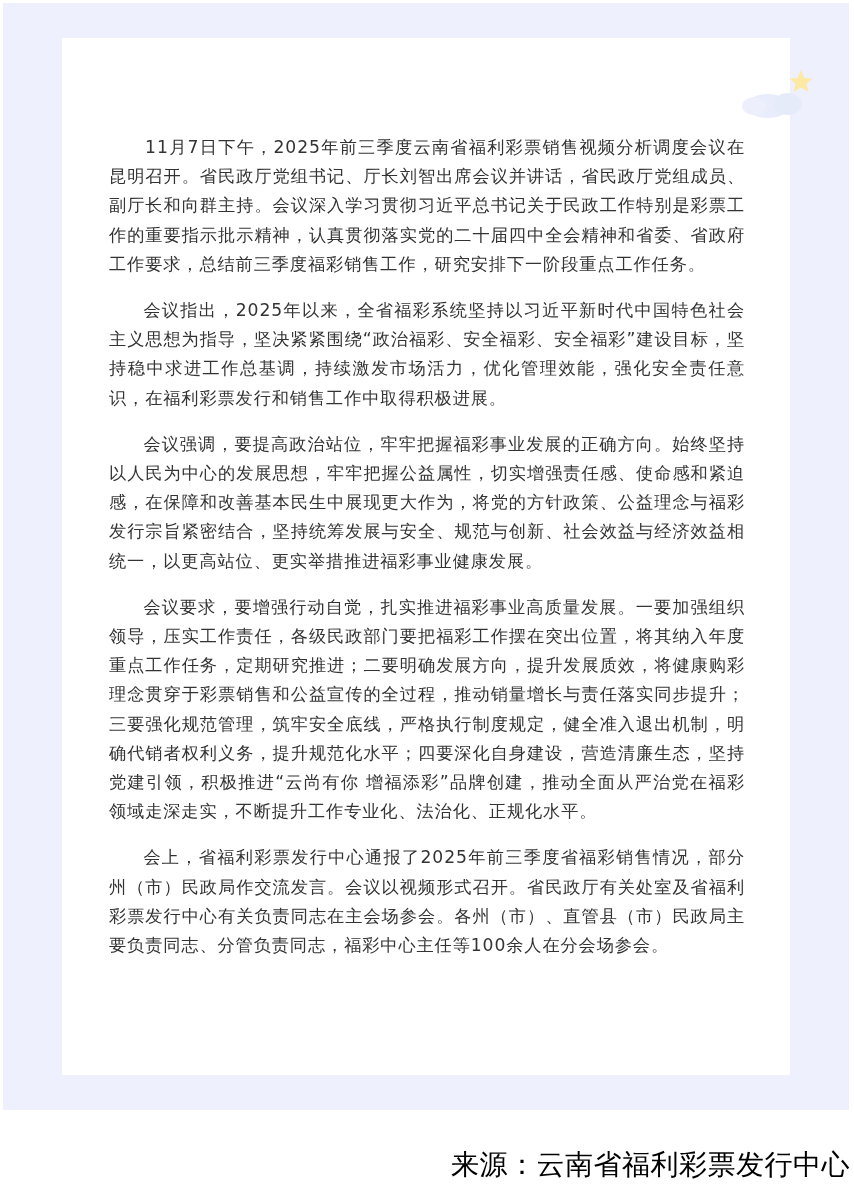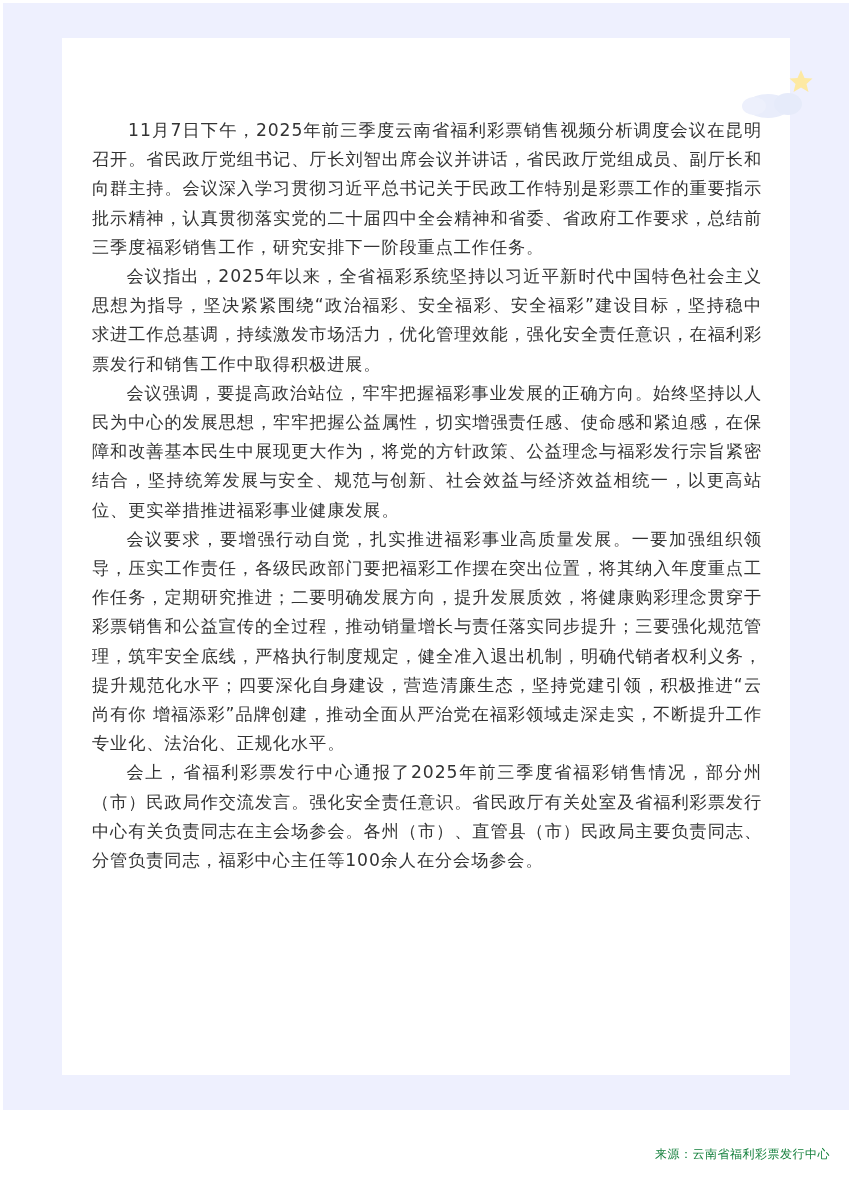--- a/index.html
+++ b/index.html
@@ -42,32 +42,32 @@
       left: 30px;
       top: 78px;
       width: 670px;
       color: #333333;
       font-size: 17.2px;
       line-height: 29.2px;
       letter-spacing: 0.9px;
       text-align: justify;
     }
     .article p {
-      margin: 0;
+      margin: 17px;
       text-indent: 2em;
     }
     .article p.first {
       text-indent: 2.1em;
     }
     .source {
       position: absolute;
-      right: 24px;
+      right: 4px;
       top: 1146px;
-      font-size: 12px;
-      color: #15803d;
+      font-size: 28px;
+      color: #000000;
       letter-spacing: 0.5px;
       white-space: nowrap;
     }
   </style>
 </head>
 <body>
 
 <div class="outer-frame">
   <div class="inner-card">
     <svg class="deco" viewBox="0 0 90 64">
@@ -81,18 +81,18 @@
       <g>
         <path d="M69 14 L72.5 22 L80.5 22.5 L74.5 28 L76.5 36 L69 31.5 L61.5 36 L63.5 28 L57.5 22.5 L65.5 22 Z" fill="#fde9a3"></path>
       </g>
     </svg>
 
     <div class="article">
       <p class="first">11月7日下午，2025年前三季度云南省福利彩票销售视频分析调度会议在昆明召开。省民政厅党组书记、厅长刘智出席会议并讲话，省民政厅党组成员、副厅长和向群主持。会议深入学习贯彻习近平总书记关于民政工作特别是彩票工作的重要指示批示精神，认真贯彻落实党的二十届四中全会精神和省委、省政府工作要求，总结前三季度福彩销售工作，研究安排下一阶段重点工作任务。</p>
       <p>会议指出，2025年以来，全省福彩系统坚持以习近平新时代中国特色社会主义思想为指导，坚决紧紧围绕“政治福彩、安全福彩、安全福彩”建设目标，坚持稳中求进工作总基调，持续激发市场活力，优化管理效能，强化安全责任意识，在福利彩票发行和销售工作中取得积极进展。</p>
       <p>会议强调，要提高政治站位，牢牢把握福彩事业发展的正确方向。始终坚持以人民为中心的发展思想，牢牢把握公益属性，切实增强责任感、使命感和紧迫感，在保障和改善基本民生中展现更大作为，将党的方针政策、公益理念与福彩发行宗旨紧密结合，坚持统筹发展与安全、规范与创新、社会效益与经济效益相统一，以更高站位、更实举措推进福彩事业健康发展。</p>
       <p>会议要求，要增强行动自觉，扎实推进福彩事业高质量发展。一要加强组织领导，压实工作责任，各级民政部门要把福彩工作摆在突出位置，将其纳入年度重点工作任务，定期研究推进；二要明确发展方向，提升发展质效，将健康购彩理念贯穿于彩票销售和公益宣传的全过程，推动销量增长与责任落实同步提升；三要强化规范管理，筑牢安全底线，严格执行制度规定，健全准入退出机制，明确代销者权利义务，提升规范化水平；四要深化自身建设，营造清廉生态，坚持党建引领，积极推进“云尚有你 增福添彩”品牌创建，推动全面从严治党在福彩领域走深走实，不断提升工作专业化、法治化、正规化水平。</p>
-      <p>会上，省福利彩票发行中心通报了2025年前三季度省福彩销售情况，部分州（市）民政局作交流发言。强化安全责任意识。省民政厅有关处室及省福利彩票发行中心有关负责同志在主会场参会。各州（市）、直管县（市）民政局主要负责同志、分管负责同志，福彩中心主任等100余人在分会场参会。</p>
+      <p>会上，省福利彩票发行中心通报了2025年前三季度省福彩销售情况，部分州（市）民政局作交流发言。会议以视频形式召开。省民政厅有关处室及省福利彩票发行中心有关负责同志在主会场参会。各州（市）、直管县（市）民政局主要负责同志、分管负责同志，福彩中心主任等100余人在分会场参会。</p>
     </div>
   </div>
 </div>
 
 <div class="source">来源：云南省福利彩票发行中心</div>
 
 </body></html>

